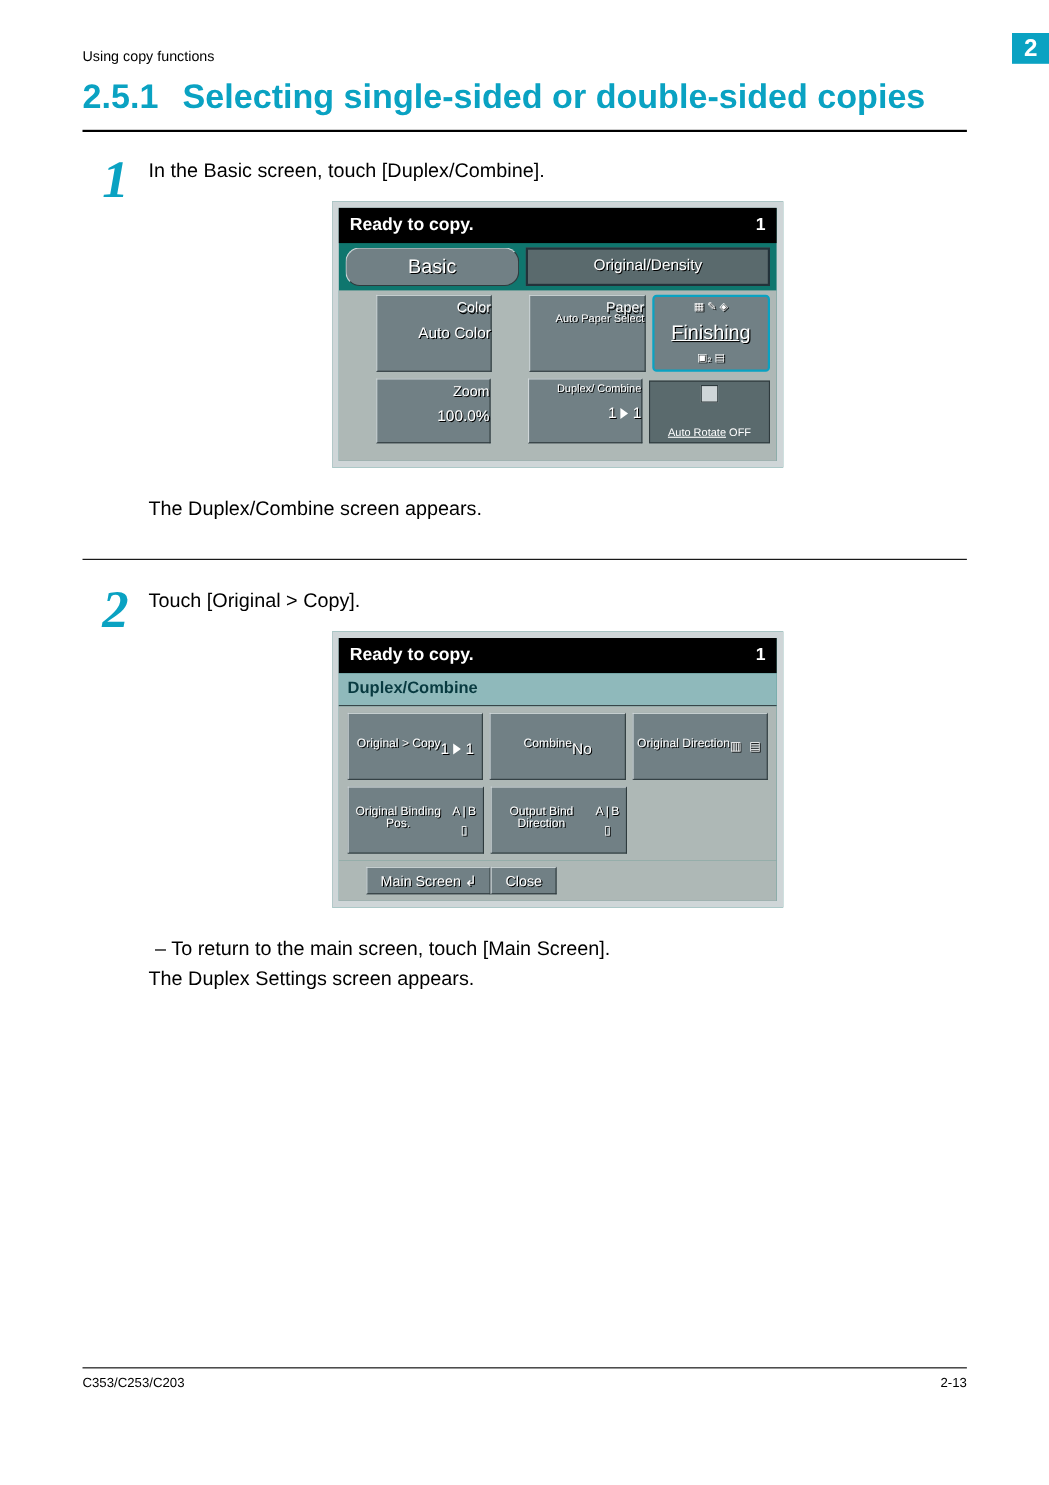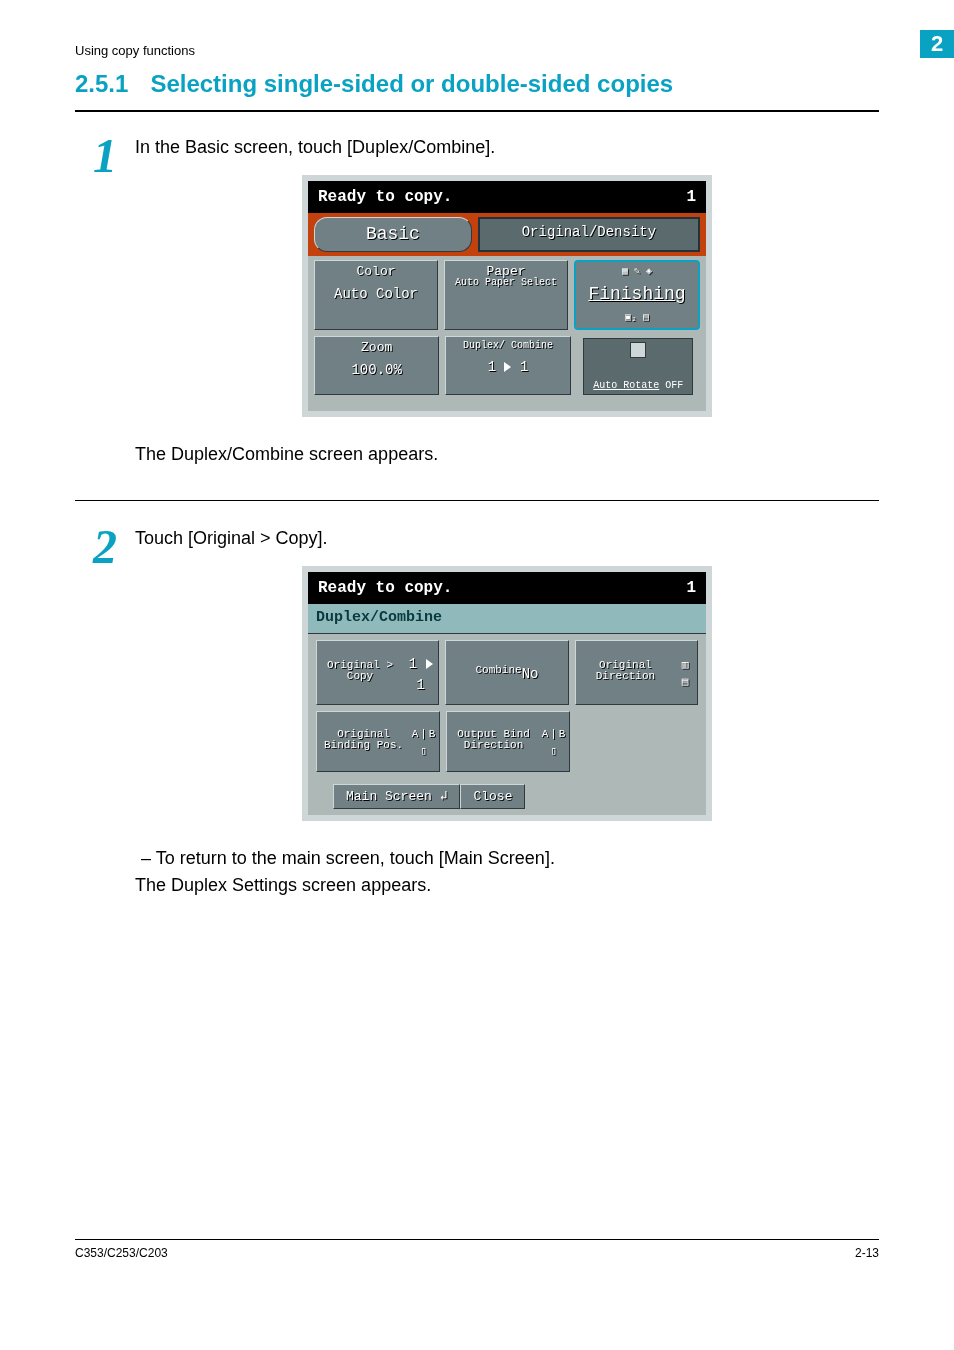--- a/index.html
+++ b/index.html
@@ -1,36 +1,36 @@
 <!DOCTYPE html>
 <html><head>
 <meta charset="utf-8">
 <style>
   html, body { margin: 0; padding: 0; font-family: Arial, Helvetica, sans-serif; background: #fff; color: #000; width: 954px; }
   .page { padding: 30px 75px 40px 75px; }
   .running-head { display: flex; justify-content: space-between; align-items: flex-end; font-size: 13px; margin-bottom: 4px; }
   .tab-number-box { background:#0aa2c2; color:#fff; font-weight:bold; font-size:22px; width:34px; height:28px; text-align:center; line-height:28px; margin-right:-75px; padding-right:0; }
   .tab-number-box span { display:block; }
-  .sec-title { color:#0aa2c2; font-weight:bold; font-size:24px; margin-top:12px; }
+  .sec-title { color:#0aa2c2; font-weight:bold; font-size:31px; margin-top:12px; }
   .sec-title .num { margin-right:22px; }
   .rule { border:none; border-top:2px solid #000; margin:12px 0 22px 0; }
   .rule-step { border:none; border-top:1px solid #000; margin:32px 0 24px 0; }
   .step { display:flex; align-items:flex-start; }
   .step-num { color:#0aa2c2; font-weight:bold; font-style:italic; font-size:48px; width:60px; text-align:center; line-height:0.9; font-family: Georgia, 'Times New Roman', serif; }
   .step-body { flex:1; font-size:18px; line-height:1.5; }
   .figure-center { display:flex; justify-content:center; margin:14px 0 24px 0; }
   
-  .panel { width:398px; border:6px solid #cfd6d8; background:#c2410c; font-family: Liberation Mono, monospace; color:#fff; }
+  .panel { width:398px; border:6px solid #cfd6d8; background:#0f766e; font-family: Liberation Sans, sans-serif; color:#fff; }
   .panel-top { background:#000; color:#fff; display:flex; justify-content:space-between; padding:4px 10px; font-size:16px; font-weight:bold; }
   .panel-row { display:flex; gap:6px; padding:4px 6px; }
   .tab-btn { flex:1; background:#718085; border-top:1px solid #cfd6d8; border-left:1px solid #cfd6d8; border-right:1px solid #2e3a3d; border-bottom:1px solid #2e3a3d; text-align:center; font-size:18px; padding:3px 0; color:#fff; text-shadow:1px 1px 0 #000;border-radius:13px; }
   .origdens { flex:1.4; background:#5a6a6d; border:2px solid #23323a; text-align:center; font-size:14px; padding:3px 0; color:#fff; text-shadow:1px 1px 0 #000; }
   .grid-body { padding:4px 6px 6px 6px; background:#aeb8b6; }
   .grid-body .row { display:flex; gap:6px; }
-  .cell { flex:1; background:#718085; border-top:1px solid #cfd6d8; border-left:1px solid #cfd6d8; border-right:1px solid #2e3a3d; border-bottom:1px solid #2e3a3d; text-align:center; color:#fff; text-shadow:1px 1px 0 #000; padding:4px 0 6px 0; }
+  .cell { flex:1; background:#718085; border-top:1px solid #cfd6d8; border-left:1px solid #cfd6d8; border-right:1px solid #2e3a3d; border-bottom:1px solid #2e3a3d; text-align:right; color:#fff; text-shadow:1px 1px 0 #000; padding:4px 0 6px 0;margin-left:28px; }
   .cell .lbl { font-size:13px; line-height:1.0; }
   .cell .lbl2 { font-size:10px; line-height:1.0; }
   .cell .val { font-size:14px; margin-top:6px; }
   .finishing { flex:1; border:2px solid #0aa2c2; border-radius:4px; background:#718085; text-align:center; color:#fff; text-shadow:1px 1px 0 #000; padding:2px 0 3px 0; }
   .finishing .icons { font-size:10px; }
   .finishing .lbl { font-size:18px; margin-top:2px; text-decoration:underline;text-align:center; }
   .finishing .micons { font-size:10px; margin-top:2px; }
   .inner-box { margin:2px auto 0 auto; background:#5a6a6d; border:1px solid #2e3a3d; display:flex; flex-direction:column; align-items:center; padding:3px 4px; width:100px;gap:20px; }
   .inner-box .sq { width:14px; height:14px; background:#cfd6d8; border:1px solid #2e3a3d; margin-bottom:3px; }
   .inner-box .txt { font-size:10px; text-align:left; line-height:1.0; }

